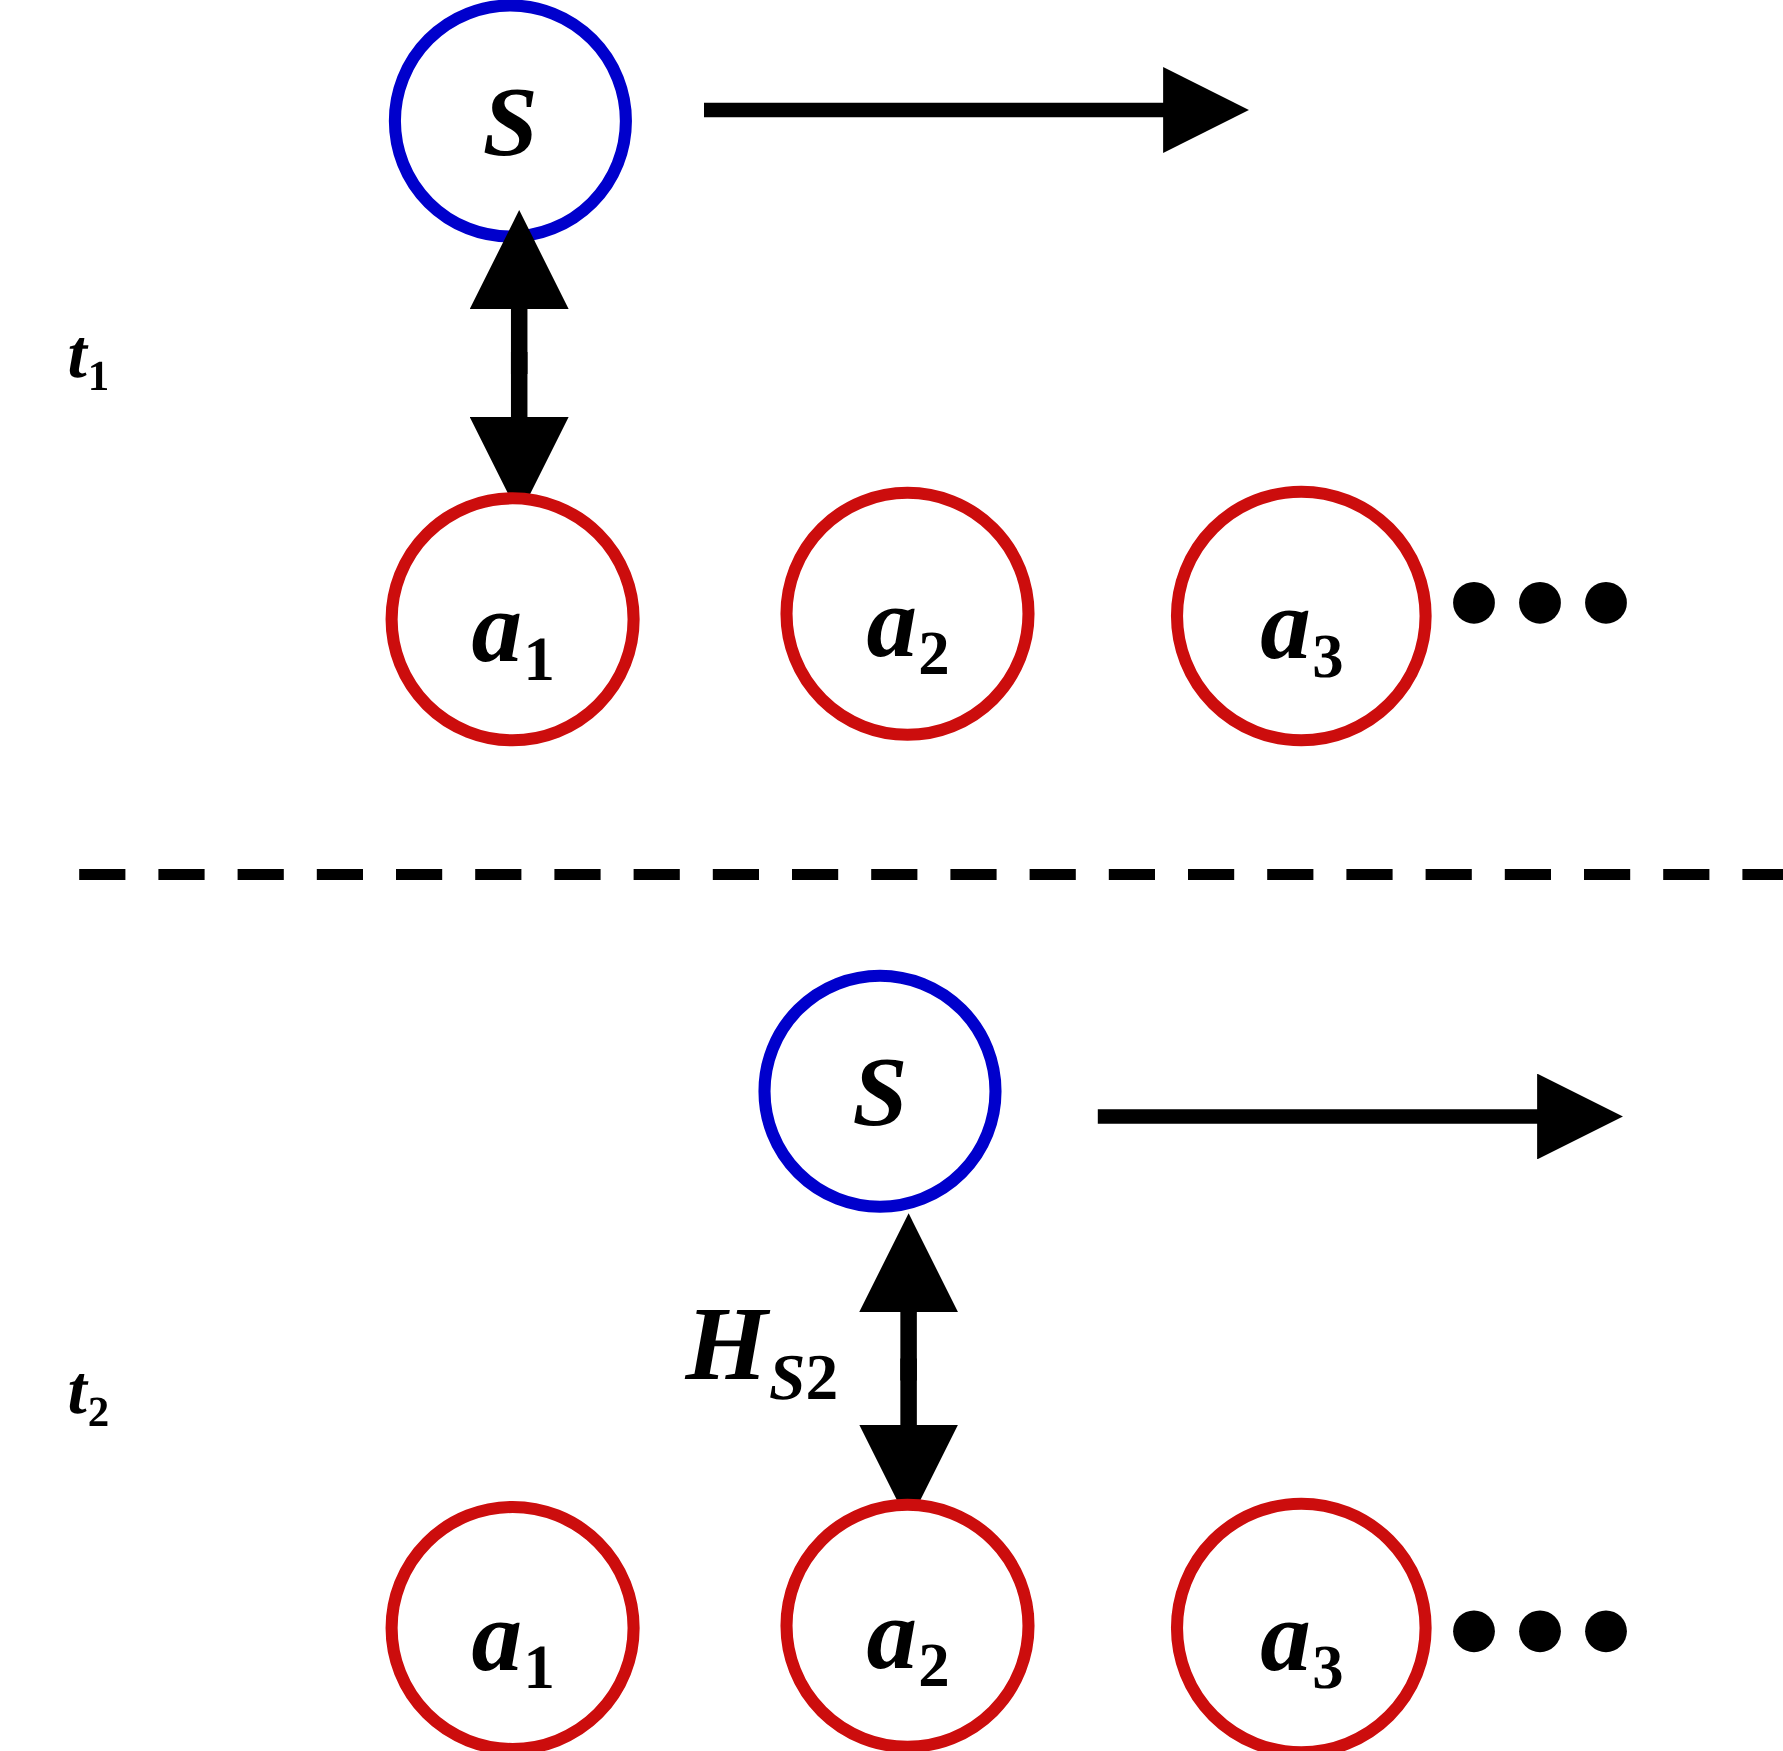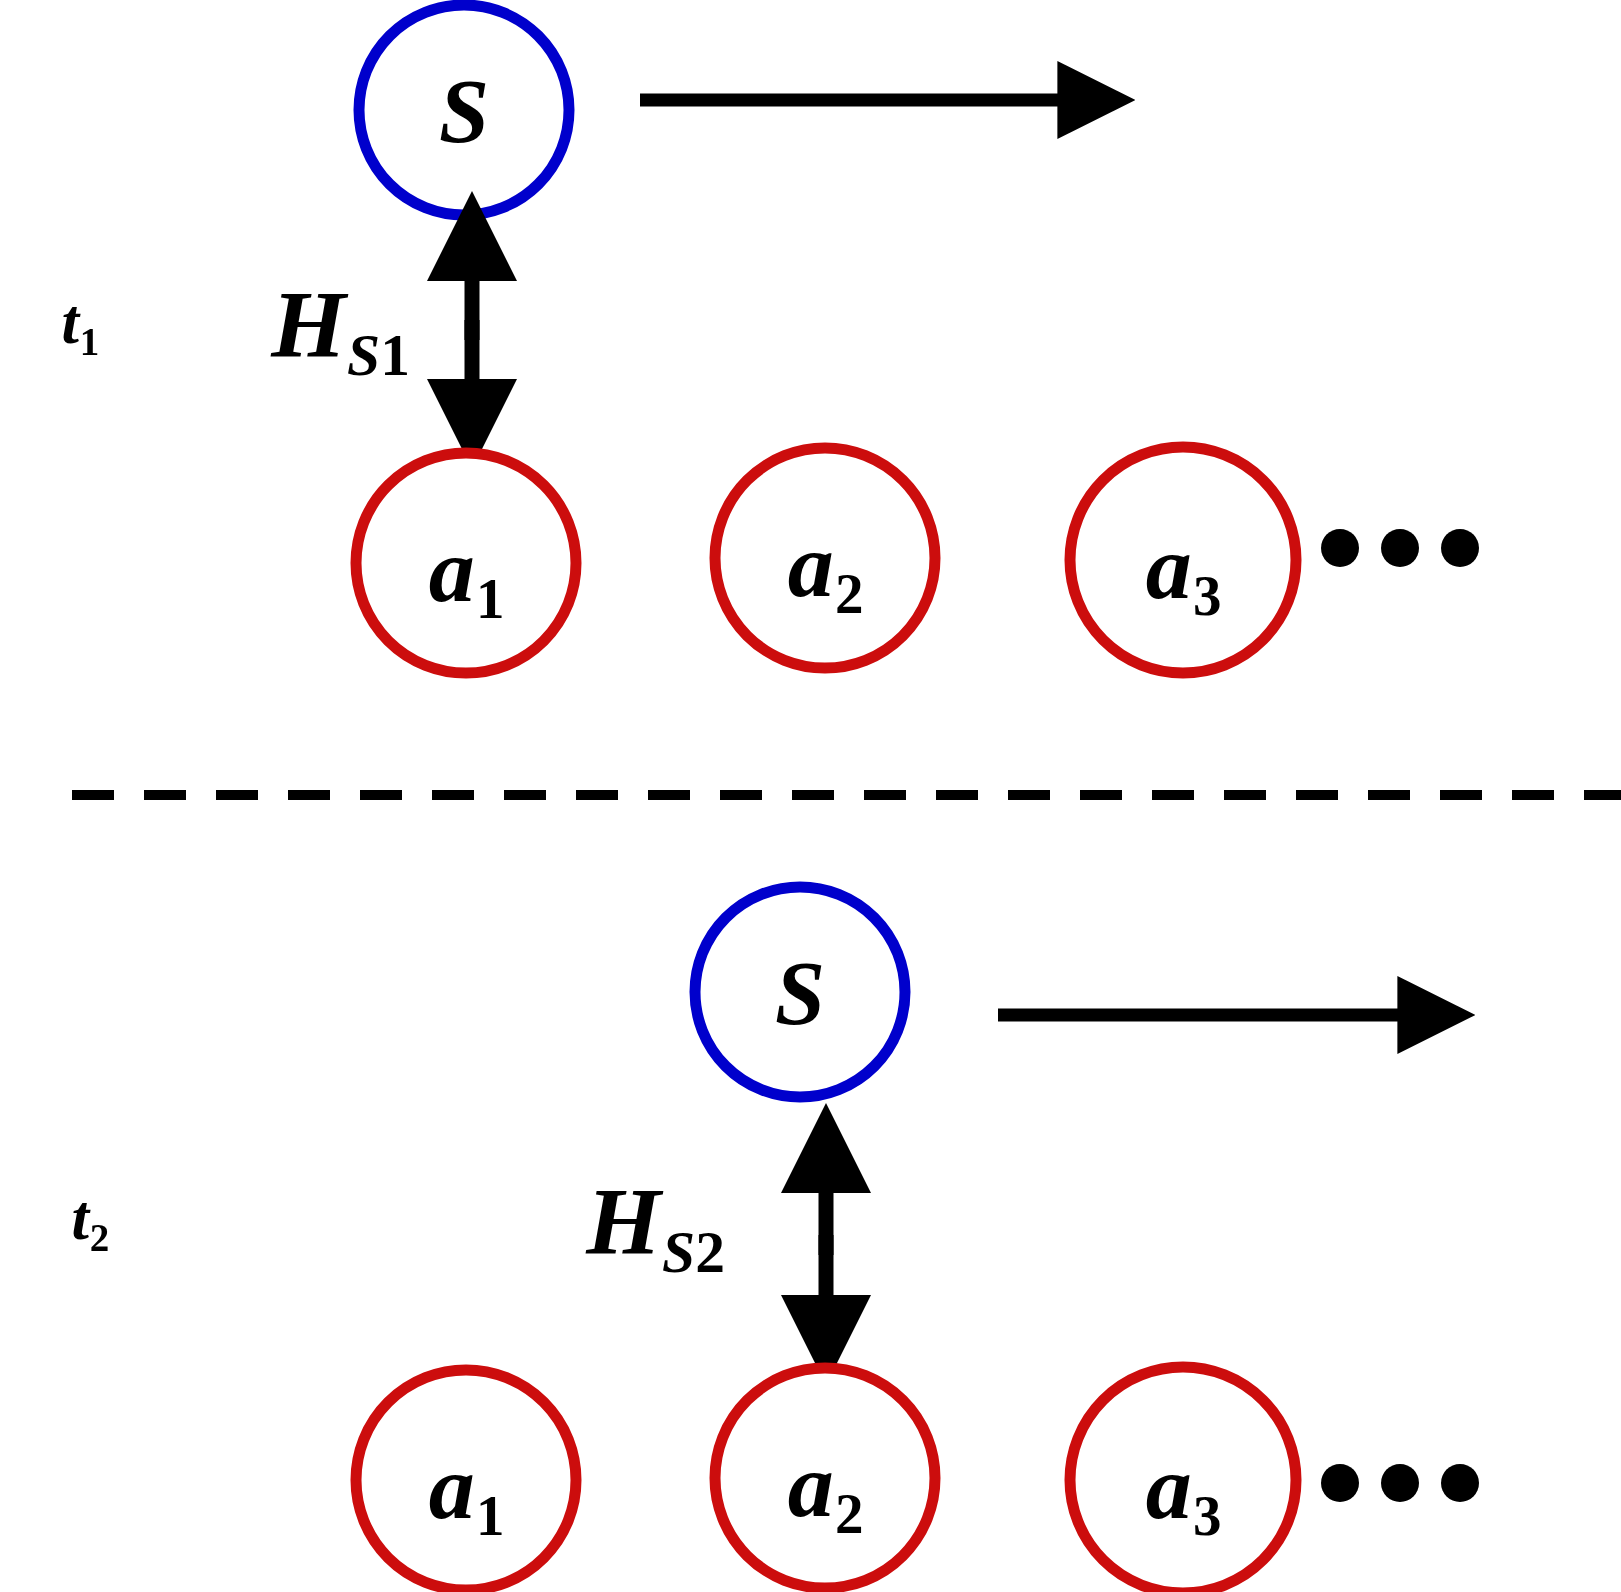--- a/index.html
+++ b/index.html
@@ -113,33 +113,32 @@
     <circle cx="825" cy="1478" r="110" fill="#ffffff" stroke="#cc0d0d" stroke-width="11"></circle>
     <circle cx="1183" cy="1480" r="113" fill="#ffffff" stroke="#cc0d0d" stroke-width="11"></circle>
 
     <circle cx="1340" cy="1483" r="19" fill="#000000"></circle>
     <circle cx="1400" cy="1483" r="19" fill="#000000"></circle>
     <circle cx="1460" cy="1483" r="19" fill="#000000"></circle>
   </svg>
 
   <div class="node-label time-label" style="left:80px; top:322px;"><span>t</span><span class="sub">1</span></div>
 
-  <div class="node-label coupling-label" style="left:340px; top:325px;"><span>H</span><span class="sub-italic">S</span><span class="sub">1</span></div>
 
   <div class="node-label circle-text-s" style="left:464px; top:112px;"><span>S</span></div>
 
   <div class="node-label circle-text" style="left:466px; top:570px;"><span>a</span><span class="sub">1</span></div>
 
   <div class="node-label circle-text" style="left:825px; top:565px;"><span>a</span><span class="sub">2</span></div>
 
   <div class="node-label circle-text" style="left:1183px; top:567px;"><span>a</span><span class="sub">3</span></div>
 
-  <div class="node-label time-label" style="left:80px; top:1218px;margin-left:10px;"><span>t</span><span class="sub">2</span></div>
+  <div class="node-label time-label" style="left:80px; top:1264px;"><span>t</span><span class="sub">2</span></div>
 
-  <div class="node-label coupling-label" style="left:655px; top:1222px;"><span>H</span><span class="sub-italic">S</span><span class="sub">2</span></div>
+  <div class="node-label coupling-label" style="left:692px; top:1222px;"><span>H</span><span class="sub-italic">S</span><span class="sub">2</span></div>
 
   <div class="node-label circle-text-s" style="left:800px; top:994px;"><span>S</span></div>
 
   <div class="node-label circle-text" style="left:466px; top:1487px;"><span>a</span><span class="sub">1</span></div>
 
   <div class="node-label circle-text" style="left:825px; top:1485px;"><span>a</span><span class="sub">2</span></div>
 
   <div class="node-label circle-text" style="left:1183px; top:1487px;"><span>a</span><span class="sub">3</span></div>
 
 </div>

